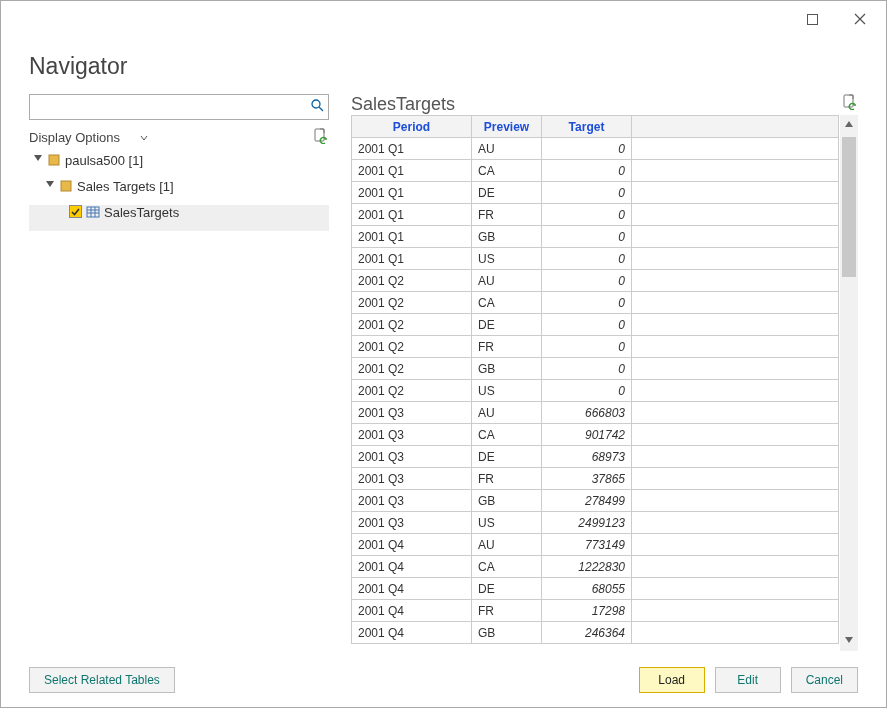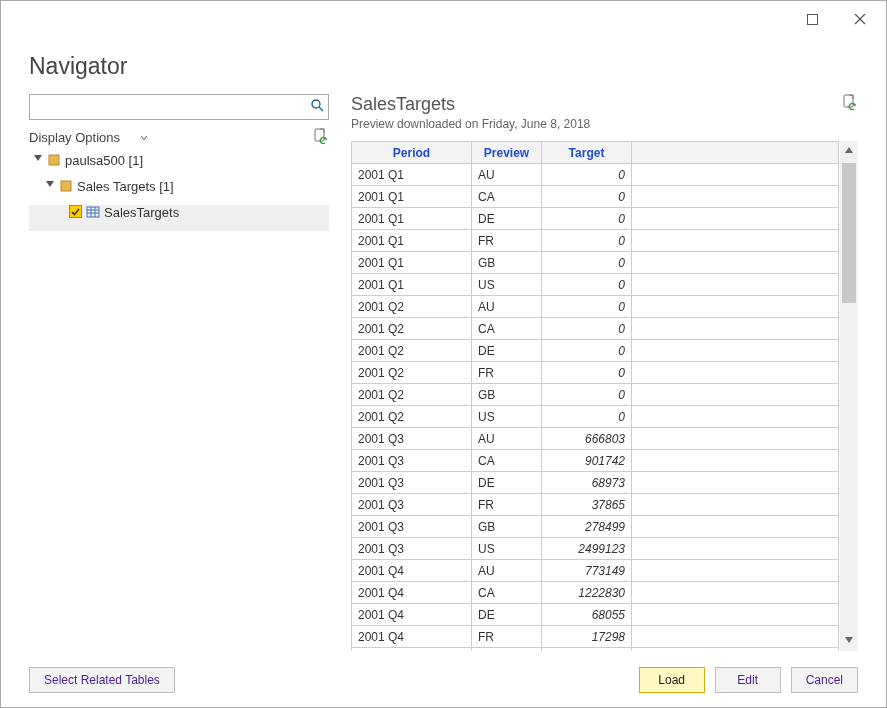--- a/index.html
+++ b/index.html
@@ -44,21 +44,21 @@
   table { border-collapse:collapse; width:100%; table-layout:fixed;}
   th, td { border:1px solid #ccc; font-size:12px; padding:3px 6px; height:22px; white-space:nowrap; overflow:hidden;}
   th { background:#f3f3f3; text-align:center; font-weight:600; color:#1d4ed8;}
   col.c1{width:120px;} col.c2{width:70px;} col.c3{width:90px;}
   td.num { text-align:right; font-style:italic;}
   .vscroll { width:18px; background:#f1f1f1; margin-left:1px; display:flex; flex-direction:column; align-items:center; justify-content:space-between; padding:4px 0;}
   .vscroll .arrow { color:#666; font-size:11px;}
   .vscroll .track { flex:1; width:100%; position:relative;}
   .vscroll .thumb { position:absolute; left:2px; right:2px; top:6px; height:140px; background:#c8c8c8;}
   .footer { display:flex; justify-content:space-between; align-items:center; padding-top:16px;}
-  .btn { min-width:66px; height:26px; padding:0 14px; font-size:12px; border:1px solid #bdbdbd; background:#f3f3f3; color:#4c1d95; display:flex; align-items:center; justify-content:center;}
+  .btn { min-width:66px; height:26px; padding:0 14px; font-size:12px; border:1px solid #bdbdbd; background:#f3f3f3; color:#0f766e; display:flex; align-items:center; justify-content:center;}
   .btn.primary { background:#fef9c3; border-color:#d9ad00; color:#222;}
   .footer .right-btns { display:flex; gap:10px;}
 </style>
 </head>
 <body>
 
 <div class="window">
   <div class="titlebar">
     <div class="win-btn">
       <svg width="11" height="11">
@@ -144,21 +144,20 @@
                 </svg></span>
             <span>SalesTargets</span>
           </div>
         </div>
       </div>
 
       <div class="right">
         <div class="right-head">
           <div>
             <p class="tname">SalesTargets</p>
-            <p class="tsub">Preview downloaded on Friday, June 8, 2018</p>
           </div>
           <span class="ref2">
             <svg width="16" height="16">
                 <rect x="2" y="1" width="9" height="12" rx="1" fill="none" stroke="#777"></rect>
                 <polyline points="7,1 11,1 11,5" fill="none" stroke="#777"></polyline>
                 <path d="M12 10 a3 3 0 1 0 0 5" fill="none" stroke="#3a9a3a" stroke-width="1.4"></path>
                 <polyline points="12,9 12,11 14,11" fill="none" stroke="#3a9a3a" stroke-width="1.4"></polyline>
               </svg>
           </span>
         </div>

